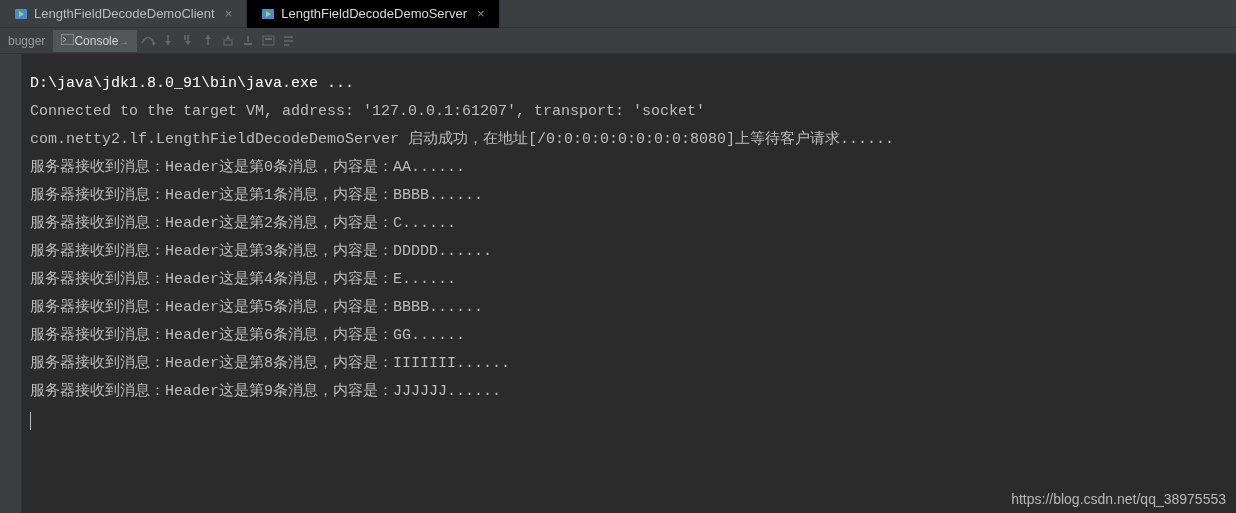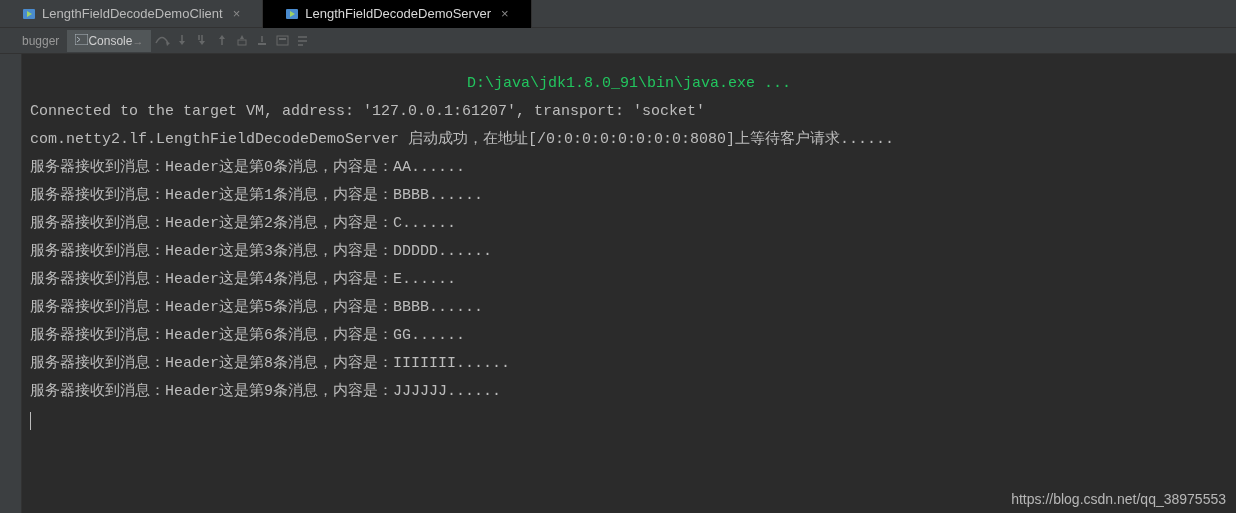--- a/index.html
+++ b/index.html
@@ -15,38 +15,38 @@
     height: 28px;
     background: #3c3f41;
     display: flex;
     align-items: center;
     border-bottom: 1px solid #323232;
   }
   .tab {
     height: 28px;
     display: flex;
     align-items: center;
-    padding: 0 22px;
+    padding: 0 14px;
     color: #bbbbbb;
     font-size: 13px;
     gap: 6px;
     border-right: 1px solid #323232;
     cursor: pointer;
   }
   .tab.active { background: #000000; color: #d8d8d8; }
   .run-icon { display: inline-flex; }
   .close-x { color: #8a8a8a; font-size: 13px; margin-left: 4px; }
   .toolbar {
     height: 26px;
     background: #3c3f41;
     display: flex;
     align-items: center;
     border-bottom: 1px solid #323232;
     gap: 2px;
-    padding-left: 16px;
+    padding-left: 2px;
   }
   .tool-label {
     color: #999;
     font-size: 12px;
     padding: 0 6px;
   }
   .tool-tab {
     background: #515658;
     color: #d0d0d0;
     font-size: 12px;
@@ -79,21 +79,21 @@
   .left-strip {
     position: absolute;
     left: 0; top: 54px; bottom: 0; width: 22px;
     background: #3c3f41;
     border-right: 1px solid #323232;
   }
   .console-line {
     line-height: 28px;
     white-space: pre;
   }
-  .cmd-line { color: #22c55e; text-align: center; }
+  .cmd-line { color: #ffffff; }
   .caret {
     display:inline-block;
     width:1px; height:18px;
     background:#bbb;
     vertical-align:middle;
     margin-top:4px;
   }
   .watermark {
     position: absolute;
     right: 10px;

